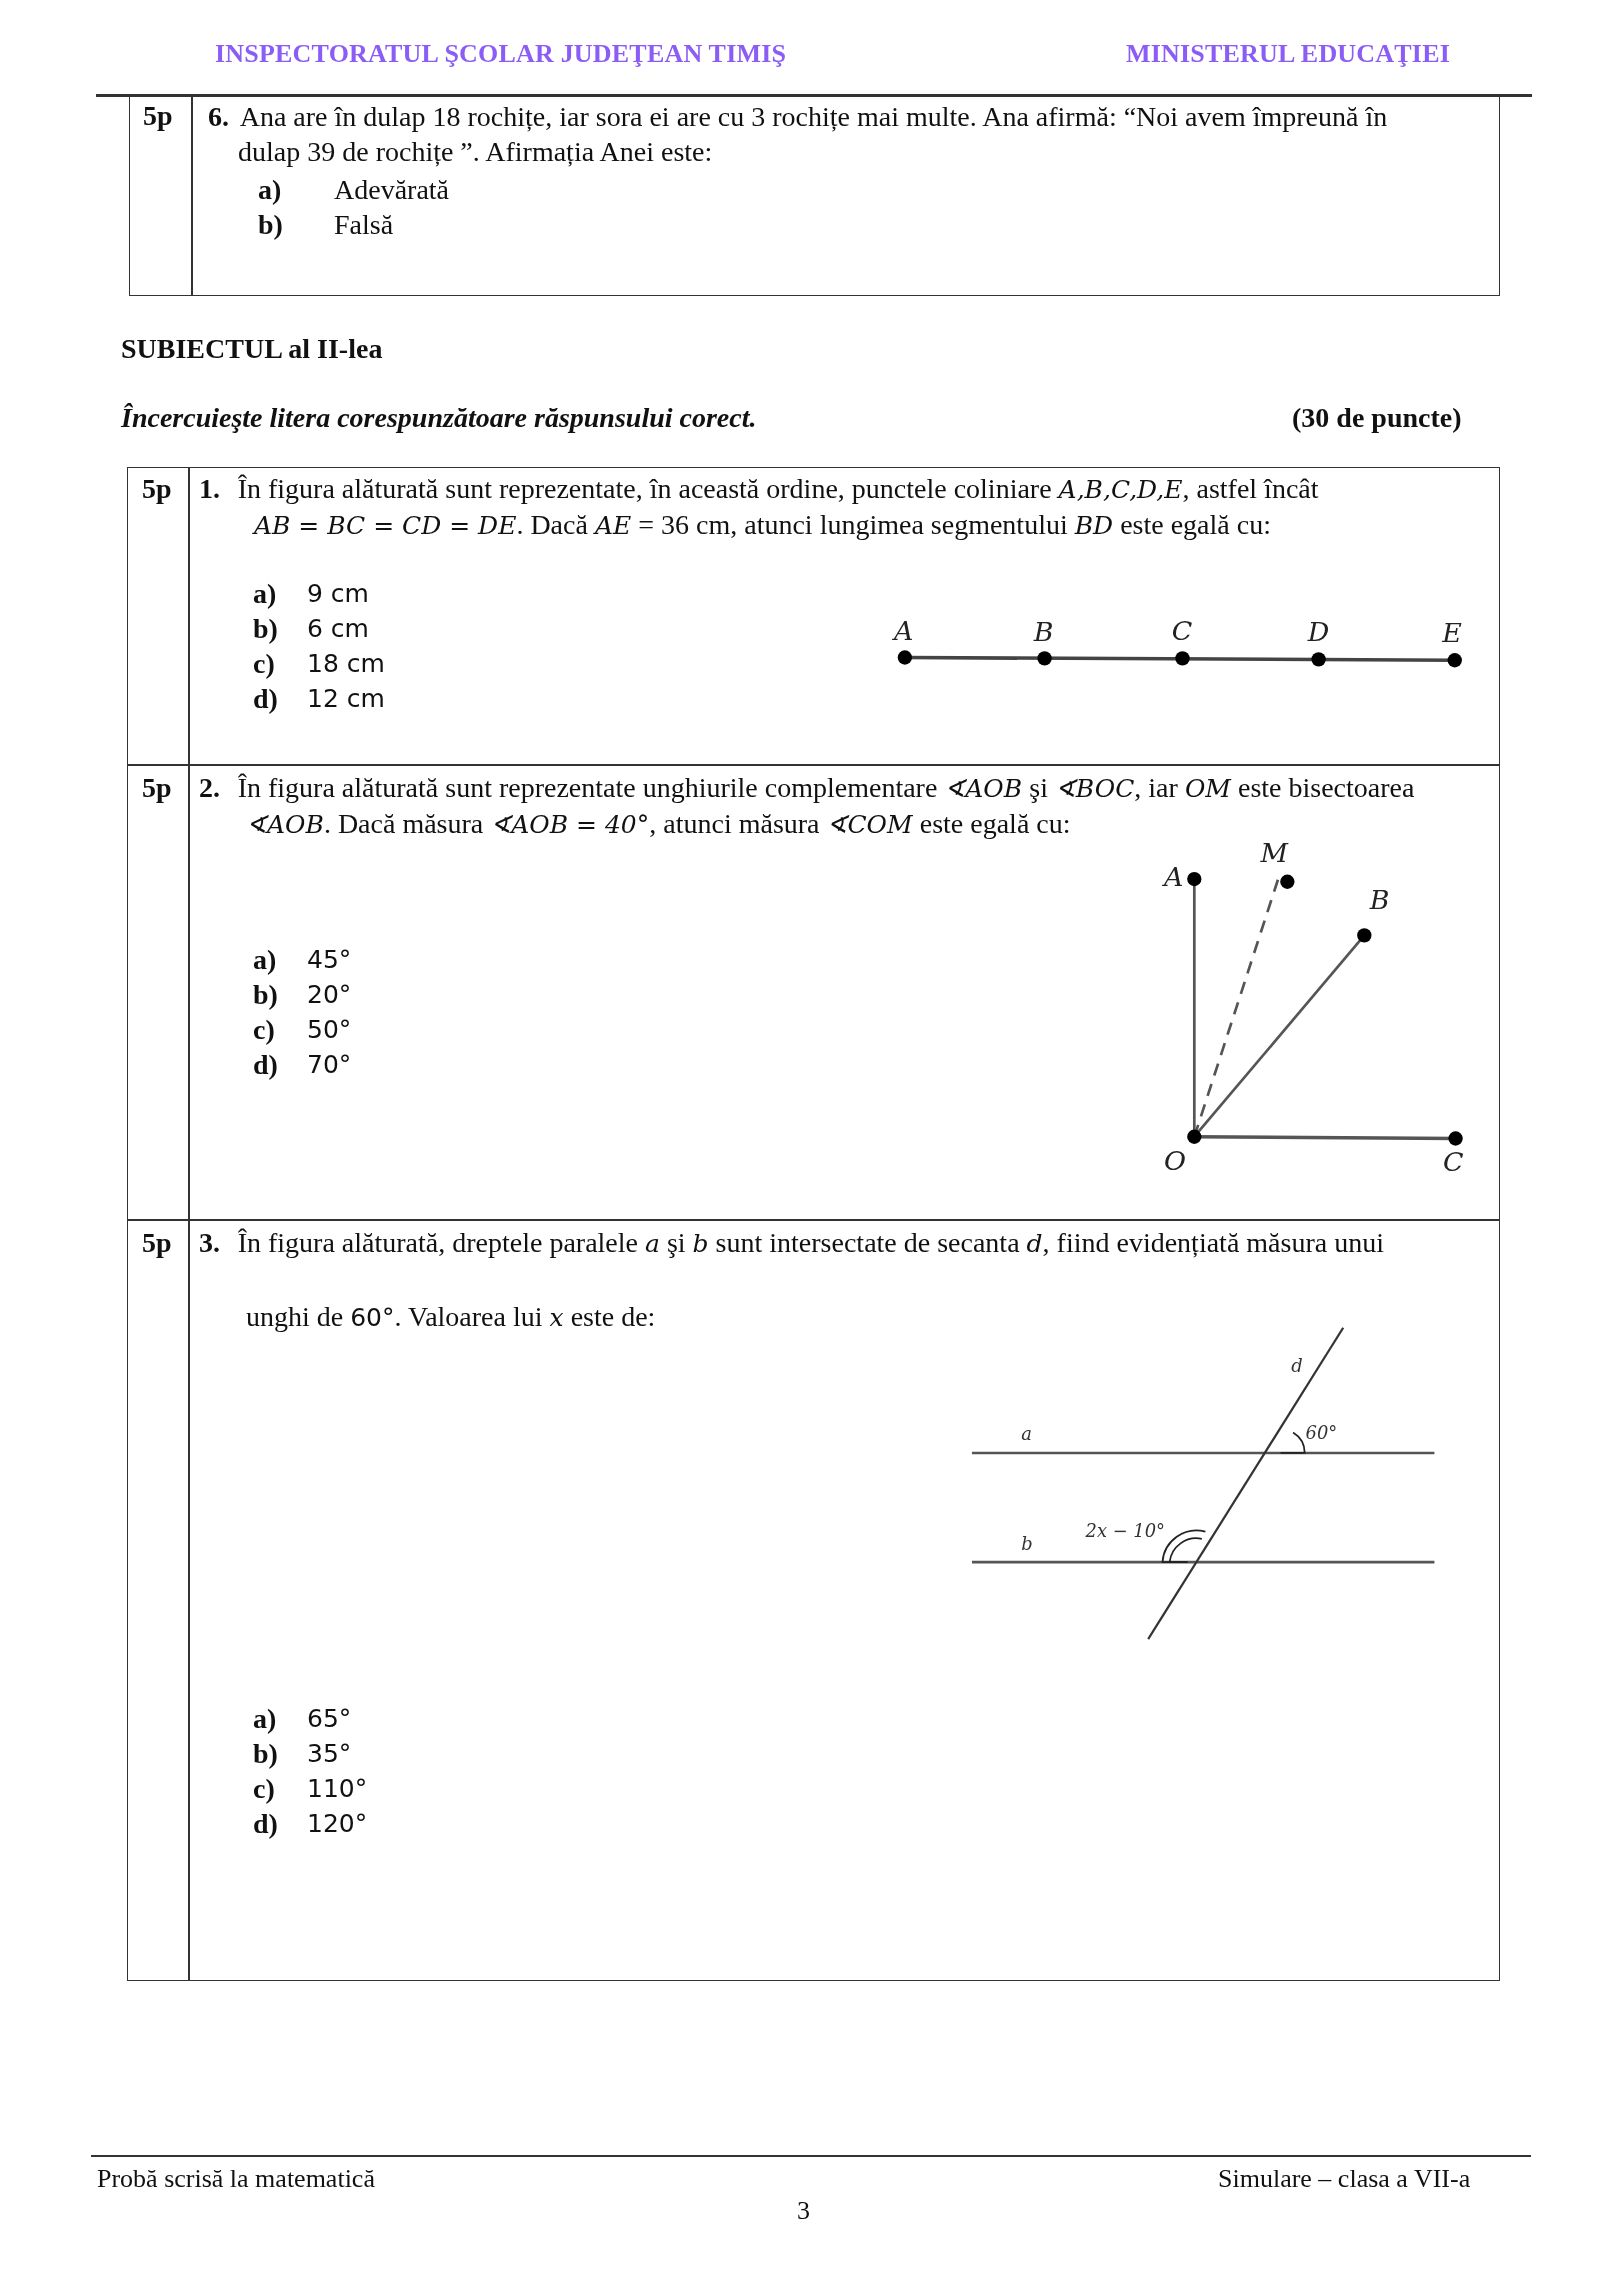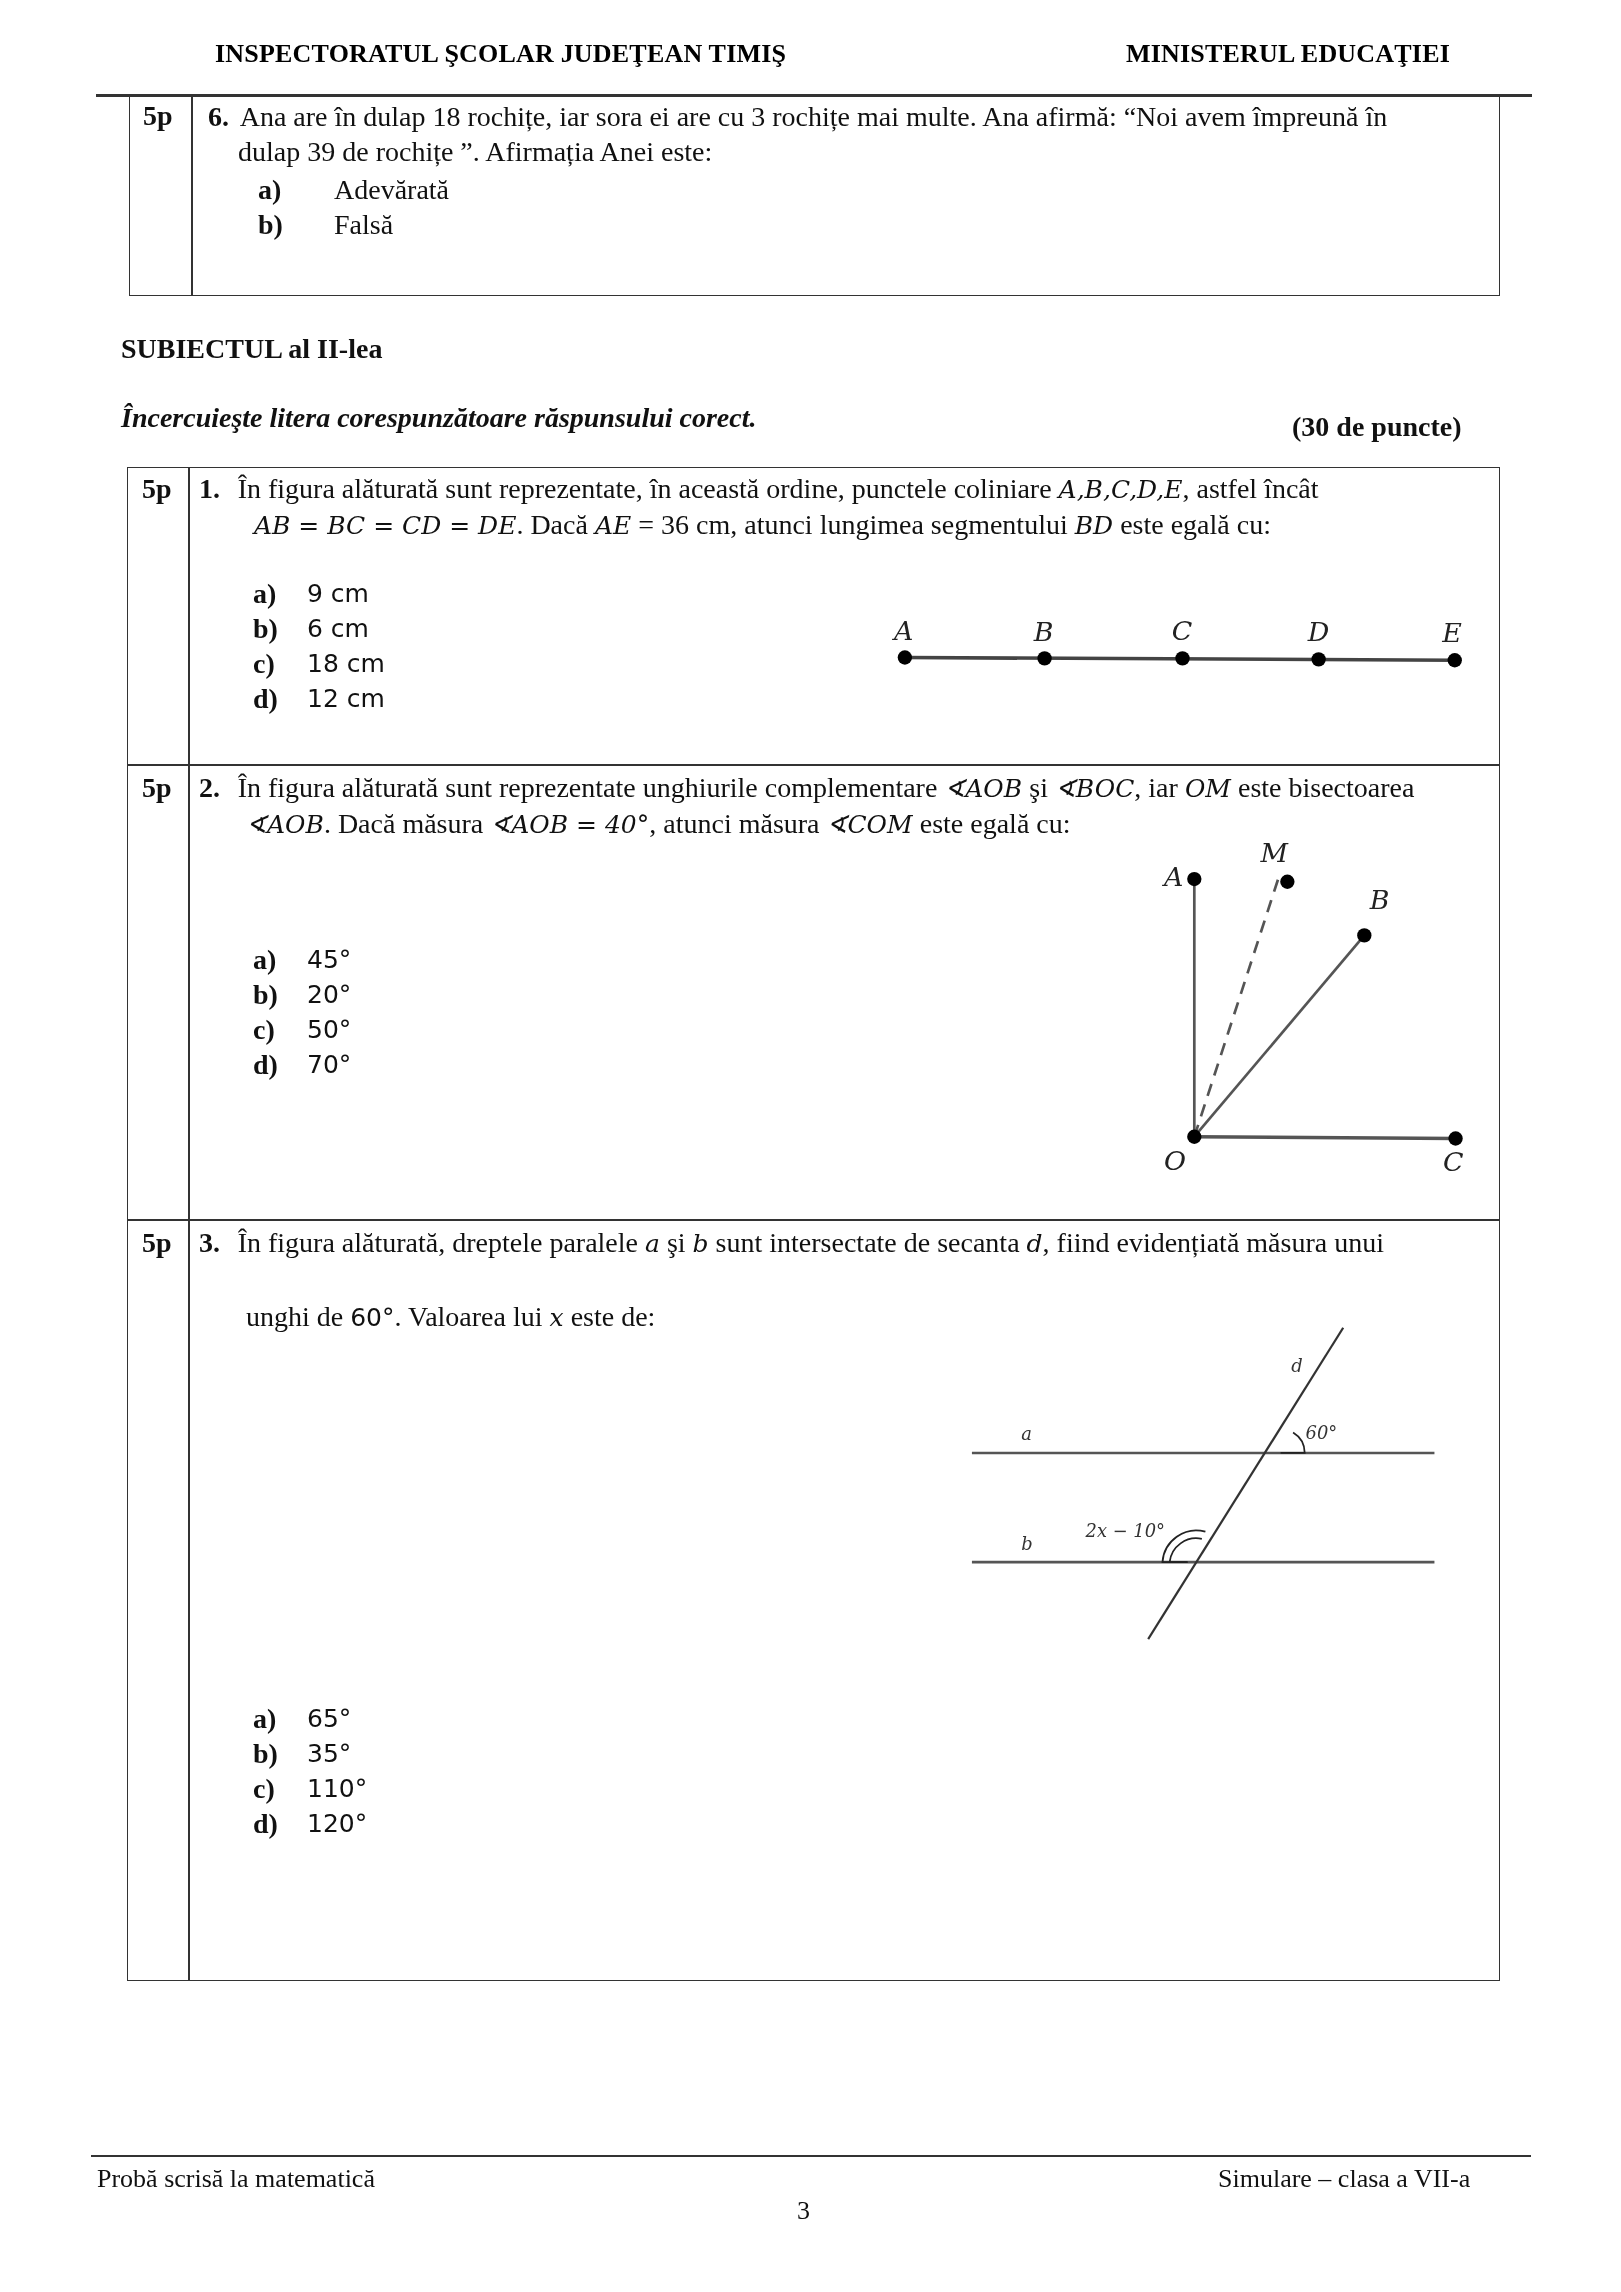--- a/index.html
+++ b/index.html
@@ -1,19 +1,19 @@
 <!DOCTYPE html>
 <html style="font-size:14.3px"><head>
 <meta charset="utf-8">
 <style>
   html, body { margin: 0; padding: 0; background: #ffffff; }
   body { width: 1621px; height: 2293px; position: relative; overflow: hidden;
          font-family: "Liberation Serif", "DejaVu Serif", serif; color: #111; }
   .abs { position: absolute; }
-  .hdr { font-weight: bold; font-size: 26px; color: #000000; letter-spacing: 0.2px; }
+  .hdr { font-weight: bold; font-size: 26px; color: #8b5cf6; letter-spacing: 0.2px; }
   .rule { position: absolute; background: #333; }
   .tbl { position: absolute; border: 1.8px solid #333; box-sizing: border-box; }
   .vline { position: absolute; width: 1.8px; background: #333; }
   .hline { position: absolute; height: 1.8px; background: #333; }
   .pts { position: absolute; font-weight: bold; font-size: 28px; }
   .qtext { position: absolute; font-size: 28px; line-height: 36px; }
   .qnum { font-weight: bold; margin-right: 10.7px; }
   .m { font-family: "DejaVu Serif", serif; font-style: italic; font-size: 25px; }
   .mu { font-family: "DejaVu Sans", sans-serif; font-size: 25px; }
   .opts { position: absolute; font-size: 28px; line-height: 35px; }
@@ -47,21 +47,21 @@
       <span class="ovs">Adevărată</span>
     </div>
   <div class="opt">
       <span class="lt">b)</span>
       <span class="ovs">Falsă</span>
     </div>
 </div>
 
 <div class="sect" style="left:121px; top:333px;">SUBIECTUL al II-lea</div>
 <div class="instr" style="left:121px; top:402px;">Încercuieşte litera corespunzătoare răspunsului corect.</div>
-<div class="pct" style="left:1292px; top:402px;margin-top:9px;">(30 de puncte)</div>
+<div class="pct" style="left:1292px; top:402px;">(30 de puncte)</div>
 
 <div class="tbl" style="left:127px; top:467px; width:1373px; height:1514px;"></div>
 <div class="vline" style="left:188px; top:467px; height:1514px;"></div>
 <div class="hline" style="left:127px; top:764px; width:1373px;"></div>
 <div class="hline" style="left:127px; top:1219px; width:1373px;"></div>
 
 <div class="pts" style="left:142px; top:473px;">5p</div>
 <div class="qtext" style="left:199px; top:457px;margin-top:14px;">
   <span class="qnum">1.</span> <span>În figura alăturată sunt reprezentate, în această ordine, punctele coliniare </span><span class="m">A,B,C,D,E</span><span>, astfel încât</span>
 </div>

